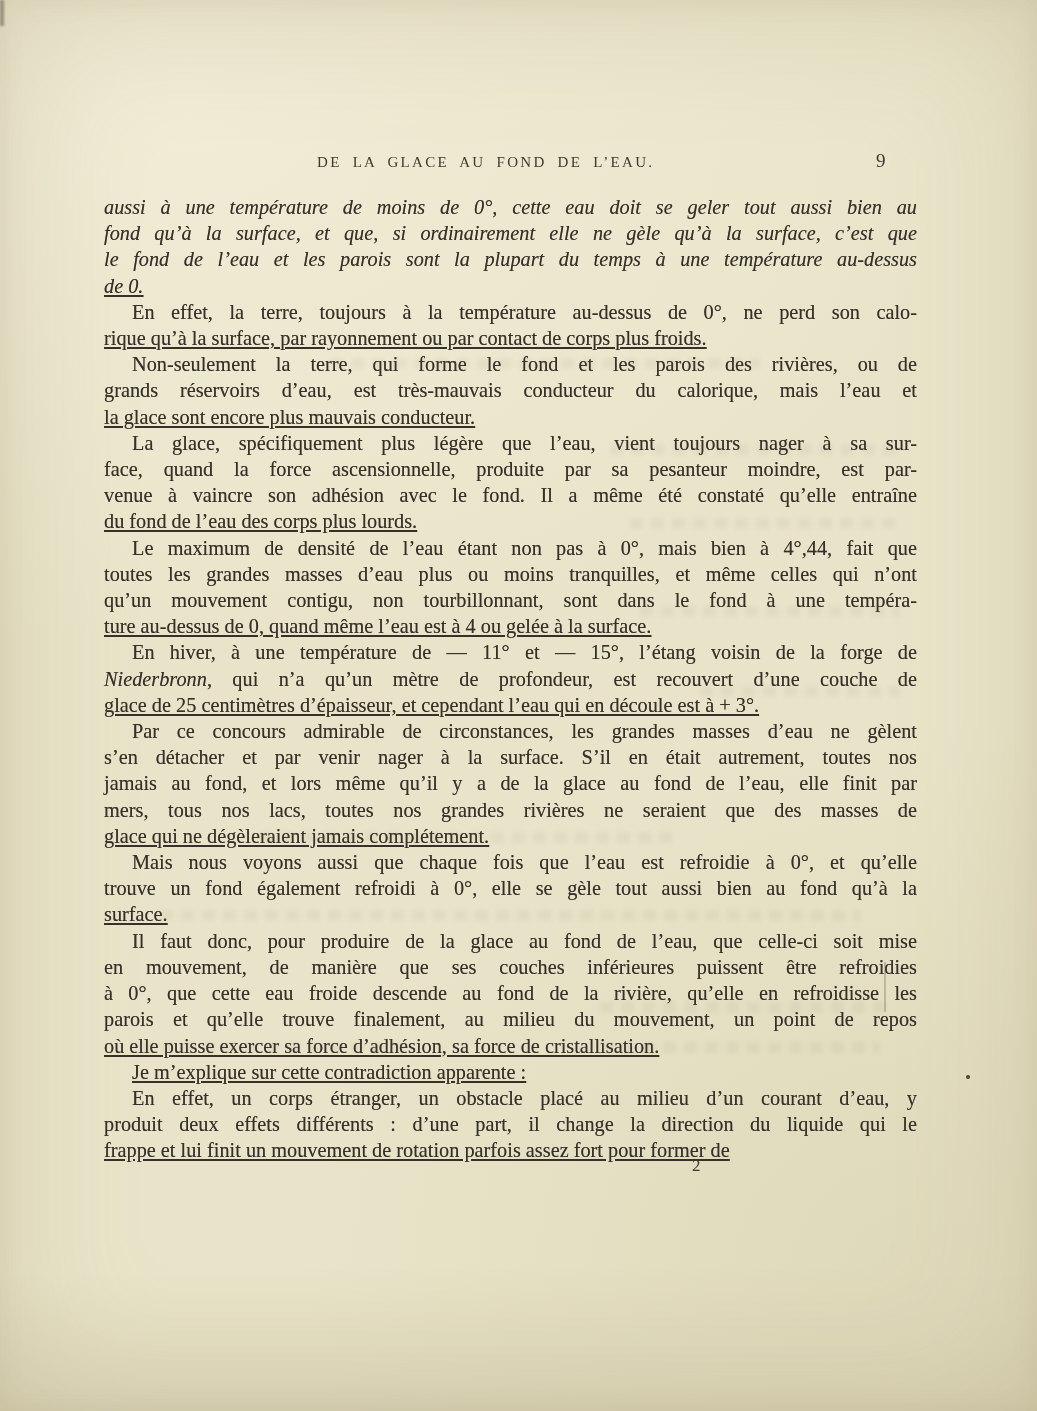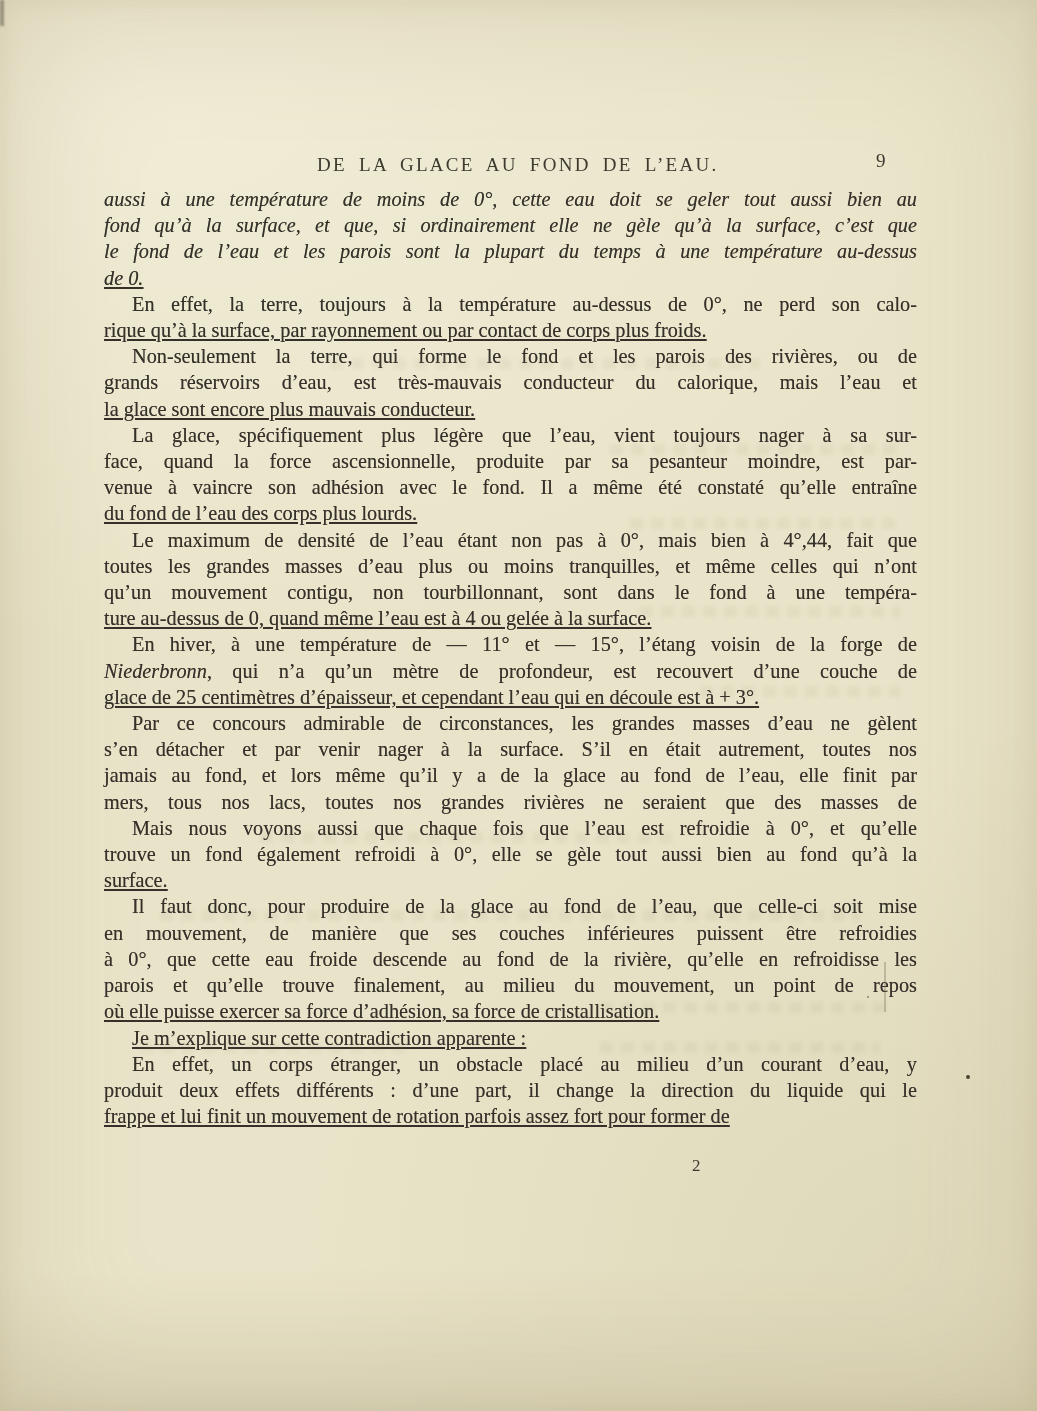--- a/index.html
+++ b/index.html
@@ -13,29 +13,29 @@
     background:
       radial-gradient(1300px 900px at 18% 8%, rgba(244,240,220,.65), rgba(244,240,220,0) 60%),
       radial-gradient(1100px 1000px at 88% 90%, rgba(215,208,175,.55), rgba(215,208,175,0) 55%),
       linear-gradient(to bottom, rgba(0,0,0,0) 90%, rgba(120,105,65,.10)),
       #e9e4c9;
     box-shadow: inset 0 0 140px rgba(140,125,80,.22), inset 0 0 24px rgba(150,135,90,.12);
     color:#35312a;
   }
   .running-head{
     position:absolute;top:154px;left:317px;
-    font-size:19px;letter-spacing:2.3px;word-spacing:5px;
+    font-size:15px;letter-spacing:2.3px;word-spacing:5px;
     color:#3e3a2f;white-space:nowrap;
   }
   .page-number{
     position:absolute;top:150px;left:876px;
     font-size:19px;color:#3e3a2f;
   }
   .text-block{
-    position:absolute;top:186px;left:104px;width:813px;
+    position:absolute;top:194px;left:104px;width:813px;
     font-size:20.3px;line-height:26.2px;
     text-shadow:0 0 .5px rgba(55,50,38,.55);
   }
   .para{margin:0;}
   .para.italic{font-style:italic;}
   .line{
     text-align:justify;
     -moz-text-align-last:justify;
     text-align-last:justify;
     white-space:normal;
@@ -109,20 +109,21 @@
       <div class="para">
         <div class="line indent">En hiver, à une température de — 11° et — 15°, l’étang voisin de la forge de</div>
         <div class="line"><i>Niederbronn</i>, qui n’a qu’un mètre de profondeur, est recouvert d’une couche de</div>
         <div class="line last">glace de 25 centimètres d’épaisseur, et cependant l’eau qui en découle est à + 3°.</div>
       </div>
       <div class="para">
         <div class="line indent">Par ce concours admirable de circonstances, les grandes masses d’eau ne gèlent</div>
         <div class="line">s’en détacher et par venir nager à la surface. S’il en était autrement, toutes nos</div>
         <div class="line">jamais au fond, et lors même qu’il y a de la glace au fond de l’eau, elle finit par</div>
         <div class="line">mers, tous nos lacs, toutes nos grandes rivières ne seraient que des masses de</div>
+        <div class="line last">glace qui ne dégèleraient jamais complétement.</div>
       </div>
       <div class="para">
         <div class="line indent">Mais nous voyons aussi que chaque fois que l’eau est refroidie à 0°, et qu’elle</div>
         <div class="line">trouve un fond également refroidi à 0°, elle se gèle tout aussi bien au fond qu’à la</div>
         <div class="line last">surface.</div>
       </div>
       <div class="para">
         <div class="line indent">Il faut donc, pour produire de la glace au fond de l’eau, que celle-ci soit mise</div>
         <div class="line">en mouvement, de manière que ses couches inférieures puissent être refroidies</div>
         <div class="line">à 0°, que cette eau froide descende au fond de la rivière, qu’elle en refroidisse les</div>

